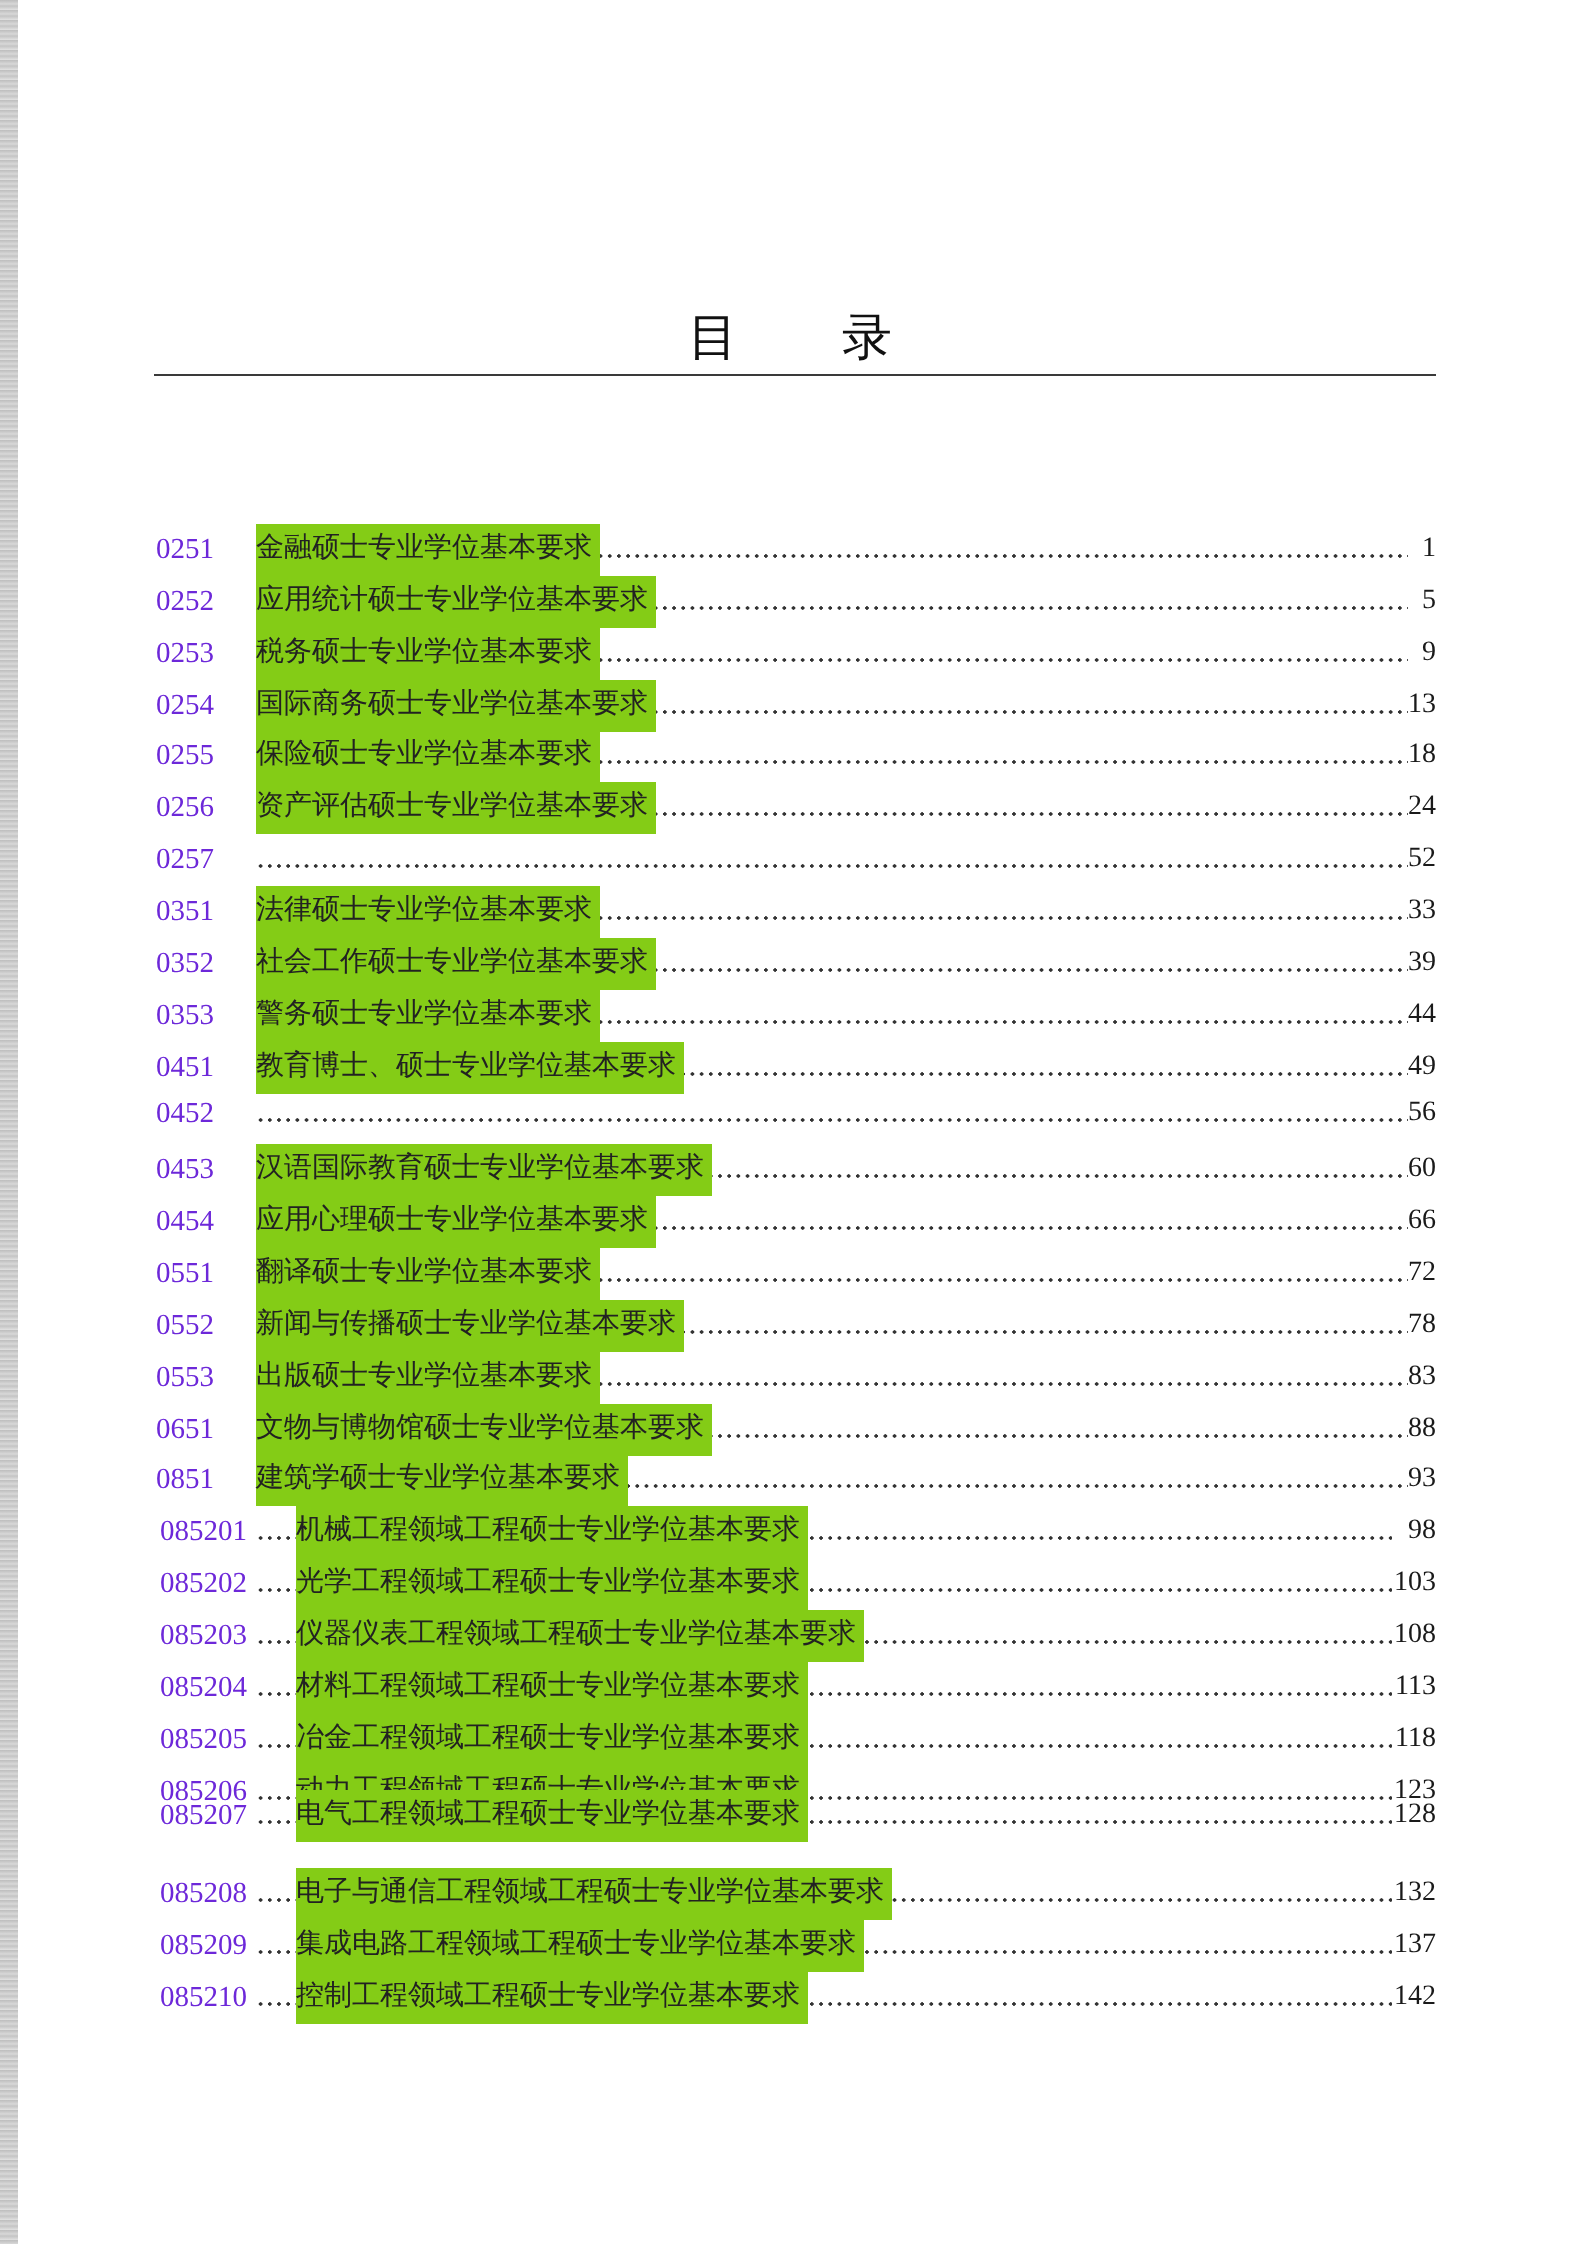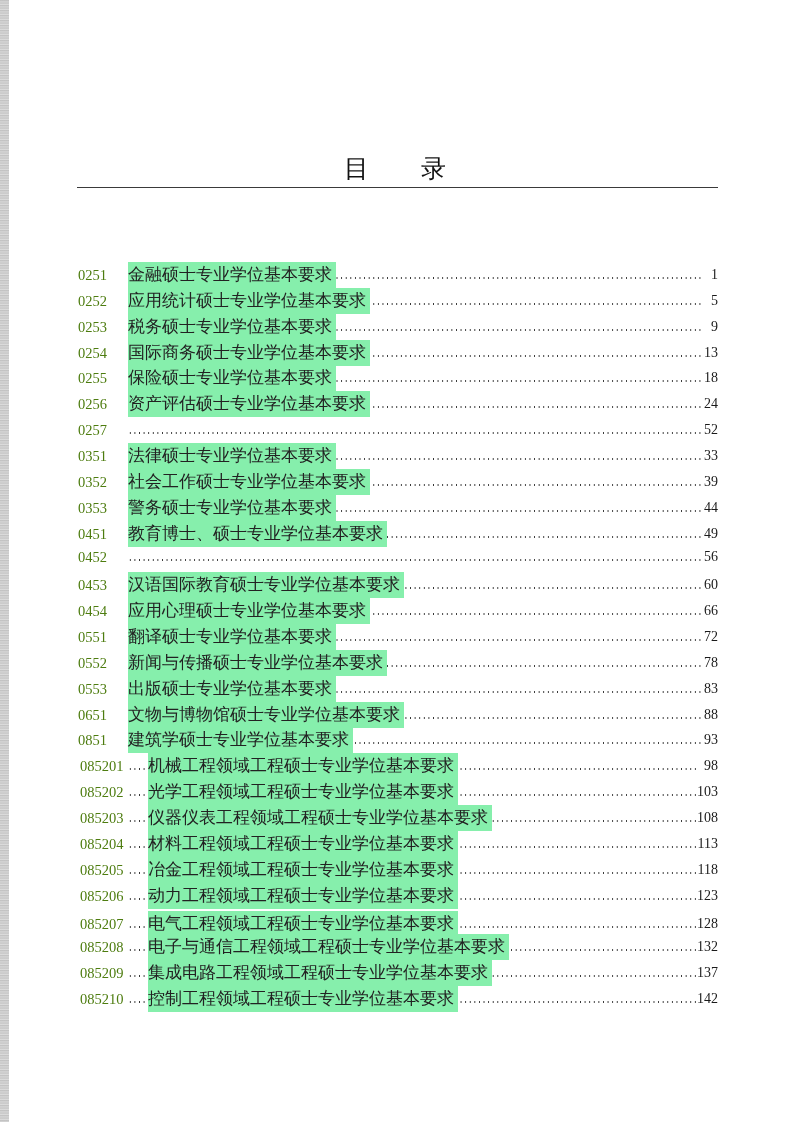--- a/index.html
+++ b/index.html
@@ -57,30 +57,30 @@
     width: 794px;
     height: 26px;
     font-size: 13.5px;
     line-height: 26px;
   }
   .toc-code {
     position: absolute;
     left: 78px;
     font-family: "Liberation Serif", "DejaVu Serif", serif;
     font-size: 14.5px;
-    color: #4d7c0f;
+    color: #6d28d9;
   }
   .toc-row.six .toc-code { left: 80px; }
   .toc-title {
     position: absolute;
     left: 128px;
-    font-family: Liberation Sans, sans-serif;
-    font-size: 17px;
+    font-family: Liberation Mono, monospace;
+    font-size: 14px;
     color: #222;
-    background: #86efac;
+    background: #84cc16;
     padding-right: 4px;
     z-index: 2;
     white-space: nowrap;
   }
   .toc-row.six .toc-title { left: 148px; }
   .toc-leader {
     position: absolute;
     left: 128px;
     right: 90px;
     top: 0;
@@ -263,21 +263,21 @@
     <span class="toc-leader"></span>
     <span class="toc-title">冶金工程领域工程硕士专业学位基本要求</span>
     <span class="toc-page">118</span>
   </div>
   <div class="toc-row six" style="top:620.64px">
     <span class="toc-code">085206</span>
     <span class="toc-leader"></span>
     <span class="toc-title">动力工程领域工程硕士专业学位基本要求</span>
     <span class="toc-page">123</span>
   </div>
-  <div class="toc-row six" style="top:649px">
+  <div class="toc-row six" style="top:633px">
     <span class="toc-code">085207</span>
     <span class="toc-leader"></span>
     <span class="toc-title">电气工程领域工程硕士专业学位基本要求</span>
     <span class="toc-page">128</span>
   </div>
   <div class="toc-row six" style="top:672.36px">
     <span class="toc-code">085208</span>
     <span class="toc-leader"></span>
     <span class="toc-title">电子与通信工程领域工程硕士专业学位基本要求</span>
     <span class="toc-page">132</span>

